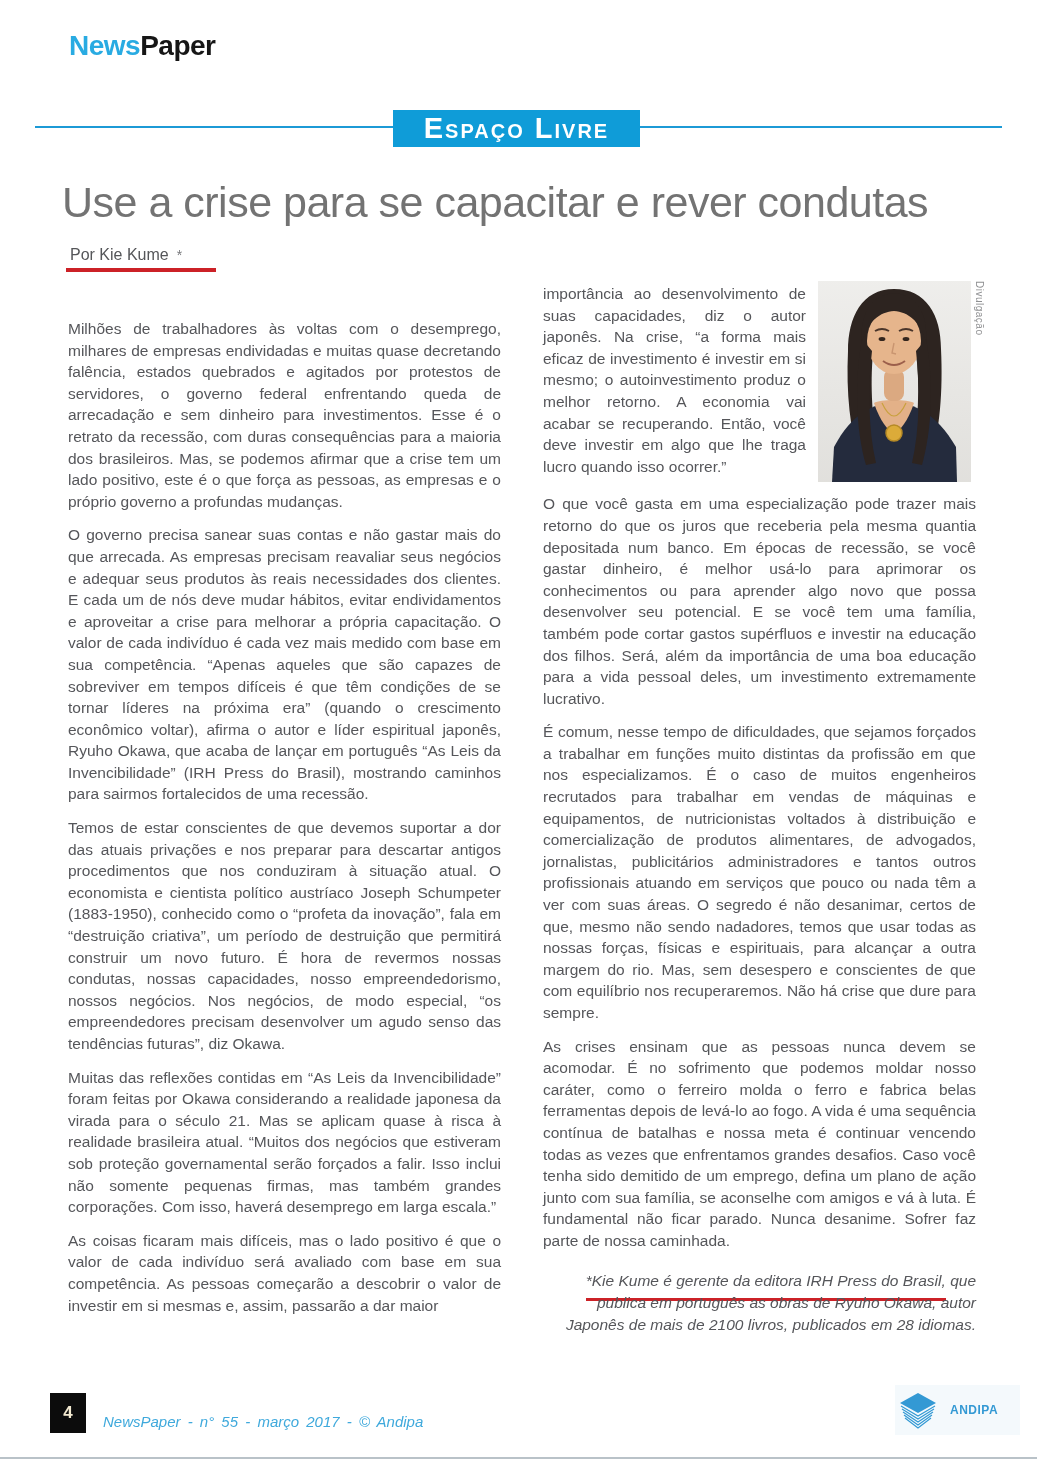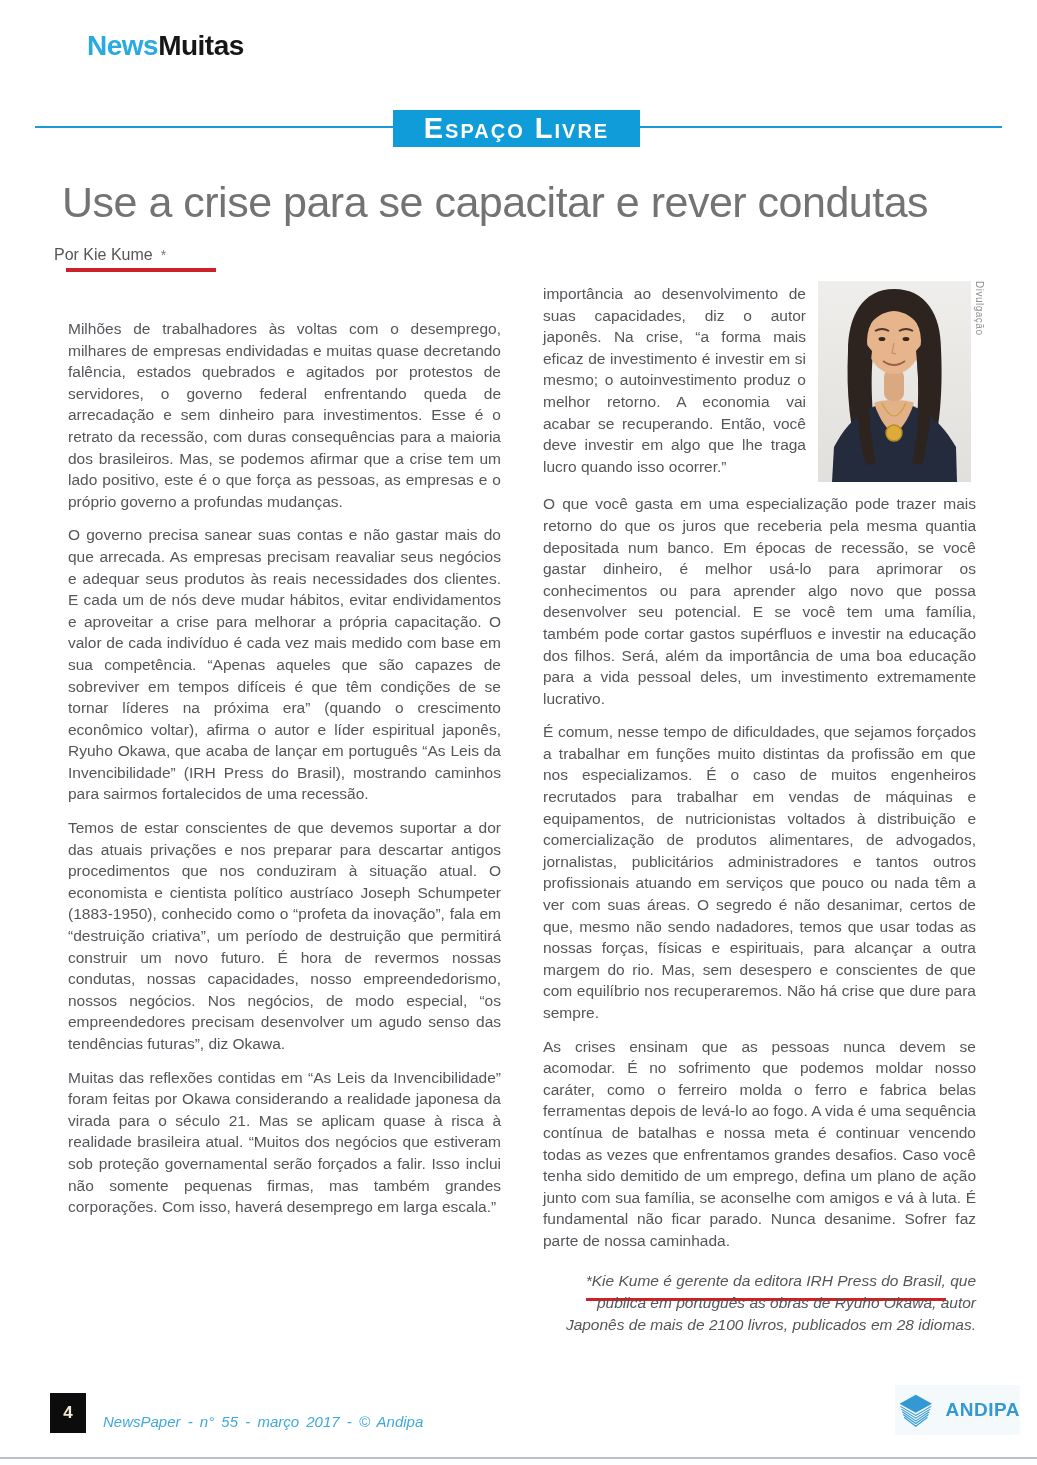--- a/index.html
+++ b/index.html
@@ -8,41 +8,41 @@
     width:1037px;height:1465px;
     background:#ffffff;
     font-family:"Liberation Sans", sans-serif;
     overflow:hidden;
   }
   
   .logo{
     position:absolute;left:69px;top:30px;
     font-size:28px;font-weight:bold;letter-spacing:-0.5px;
   }
-  .logo .news{color:#29abe2;margin-left:18px;}
+  .logo .news{color:#29abe2;}
   .logo .paper{color:#161616;}
   .header-rule{
     position:absolute;left:35px;top:126px;width:967px;height:2px;
     background:#1c9ad6;
   }
   .banner{
     position:absolute;left:393px;top:110px;width:247px;height:37px;
     background:#0f9cd8;color:#ffffff;
     display:flex;align-items:center;justify-content:center;
     font-size:29px;font-weight:bold;letter-spacing:2px;
     font-variant:small-caps;
   }
   
   .title{
     position:absolute;left:62px;top:178px;width:920px;
     color:#737373;font-size:43px;font-weight:400;letter-spacing:-0.5px;
     white-space:nowrap;
   }
   .byline{
-    position:absolute;left:54px;top:246px;
+    position:absolute;left:70px;top:246px;
     color:#555659;font-size:16px;
   }
   .byline .asterisk{color:#77787b;font-size:14px;margin-left:8px;}
   .byline-underline{
     position:absolute;left:66px;top:268px;width:150px;height:4px;
     background:#cc2127;
   }
   
   .col{
     position:absolute;top:283px;width:433px;
@@ -83,49 +83,50 @@
   }
   .edition-line{
     position:absolute;left:103px;top:1404px;
     font-style:italic;color:#3fa9dc;font-size:15px;word-spacing:3px;margin-top:9px;
   }
   .footer-logo{
     position:absolute;left:895px;top:1385px;width:125px;height:50px;
     display:flex;align-items:center;background:#f4f9fc;
   }
   .footer-logo .andipa-text{
-    color:#3399d4;font-weight:bold;font-size:19px;letter-spacing:0.5px;margin-left:9px;
+    color:#3399d4;font-weight:bold;font-size:12px;letter-spacing:0.5px;margin-left:9px;
   }
   .bottom-rule{
     position:absolute;left:0;top:1457px;width:1037px;height:2px;
     background:#b9c2c8;
   }
 </style>
 </head>
 <body>
 
 <div class="page">
 
   <div class="logo">
-    <span class="news">News</span><span class="paper">Muitas</span>
+    <span class="news">News</span><span class="paper">Paper</span>
   </div>
   <div class="header-rule"></div>
   <div class="banner">Espaço Livre</div>
 
   <h1 class="title" style="margin:0;">Use a crise para se capacitar e rever condutas</h1>
   <div class="byline">
     <span>Por Kie Kume</span><span class="asterisk">*</span>
   </div>
   <div class="byline-underline"></div>
 
   <div class="col col-left">
     <p>Milhões de trabalhadores às voltas com o desemprego, milhares de empresas endividadas e muitas quase decretando falência, estados quebrados e agitados por protestos de servidores, o governo federal enfrentando queda de arrecadação e sem dinheiro para investimentos. Esse é o retrato da recessão, com duras consequências para a maioria dos brasileiros. Mas, se podemos afirmar que a crise tem um lado positivo, este é o que força as pessoas, as empresas e o próprio governo a profundas mudanças.</p>
     <p>O governo precisa sanear suas contas e não gastar mais do que arrecada. As empresas precisam reavaliar seus negócios e adequar seus produtos às reais necessidades dos clientes. E cada um de nós deve mudar hábitos, evitar endividamentos e aproveitar a crise para melhorar a própria capacitação. O valor de cada indivíduo é cada vez mais medido com base em sua competência. “Apenas aqueles que são capazes de sobreviver em tempos difíceis é que têm condições de se tornar líderes na próxima era” (quando o crescimento econômico voltar), afirma o autor e líder espiritual japonês, Ryuho Okawa, que acaba de lançar em português “As Leis da Invencibilidade” (IRH Press do Brasil), mostrando caminhos para sairmos fortalecidos de uma recessão.</p>
     <p>Temos de estar conscientes de que devemos suportar a dor das atuais privações e nos preparar para descartar antigos procedimentos que nos conduziram à situação atual. O economista e cientista político austríaco Joseph Schumpeter (1883-1950), conhecido como o “profeta da inovação”, fala em “destruição criativa”, um período de destruição que permitirá construir um novo futuro. É hora de revermos nossas condutas, nossas capacidades, nosso empreendedorismo, nossos negócios. Nos negócios, de modo especial, “os empreendedores precisam desenvolver um agudo senso das tendências futuras”, diz Okawa.</p>
     <p>Muitas das reflexões contidas em “As Leis da Invencibilidade” foram feitas por Okawa considerando a realidade japonesa da virada para o século 21. Mas se aplicam quase à risca à realidade brasileira atual. “Muitos dos negócios que estiveram sob proteção governamental serão forçados a falir. Isso inclui não somente pequenas firmas, mas também grandes corporações. Com isso, haverá desemprego em larga escala.”</p>
+    <p>As coisas ficaram mais difíceis, mas o lado positivo é que o valor de cada indivíduo será avaliado com base em sua competência. As pessoas começarão a descobrir o valor de investir em si mesmas e, assim, passarão a dar maior</p>
   </div>
 
   <div class="col col-right">
     <p class="narrow" style="margin-bottom:16px;">importância ao desenvolvimento de suas capacidades, diz o autor japonês. Na crise, “a forma mais eficaz de investimento é investir em si mesmo; o autoinvestimento produz o melhor retorno. A economia vai acabar se recuperando. Então, você deve investir em algo que lhe traga lucro quando isso ocorrer.”</p>
     <p>O que você gasta em uma especialização pode trazer mais retorno do que os juros que receberia pela mesma quantia depositada num banco. Em épocas de recessão, se você gastar dinheiro, é melhor usá-lo para aprimorar os conhecimentos ou para aprender algo novo que possa desenvolver seu potencial. E se você tem uma família, também pode cortar gastos supérfluos e investir na educação dos filhos. Será, além da importância de uma boa educação para a vida pessoal deles, um investimento extremamente lucrativo.</p>
     <p>É comum, nesse tempo de dificuldades, que sejamos forçados a trabalhar em funções muito distintas da profissão em que nos especializamos. É o caso de muitos engenheiros recrutados para trabalhar em vendas de máquinas e equipamentos, de nutricionistas voltados à distribuição e comercialização de produtos alimentares, de advogados, jornalistas, publicitários administradores e tantos outros profissionais atuando em serviços que pouco ou nada têm a ver com suas áreas. O segredo é não desanimar, certos de que, mesmo não sendo nadadores, temos que usar todas as nossas forças, físicas e espirituais, para alcançar a outra margem do rio. Mas, sem desespero e conscientes de que com equilíbrio nos recuperaremos. Não há crise que dure para sempre.</p>
     <p>As crises ensinam que as pessoas nunca devem se acomodar. É no sofrimento que podemos moldar nosso caráter, como o ferreiro molda o ferro e fabrica belas ferramentas depois de levá-lo ao fogo. A vida é uma sequência contínua de batalhas e nossa meta é continuar vencendo todas as vezes que enfrentamos grandes desafios. Caso você tenha sido demitido de um emprego, defina um plano de ação junto com sua família, se aconselhe com amigos e vá à luta. É fundamental não ficar parado. Nunca desanime. Sofrer faz parte de nossa caminhada.</p>
     <div class="footnote">
       <span class="underlined">*Kie Kume é gerente da editora IRH Press do Brasil,</span><span> que publica em português as obras de Ryuho Okawa, autor Japonês de mais de 2100 livros, publicados em 28 idiomas.</span>
     </div>

